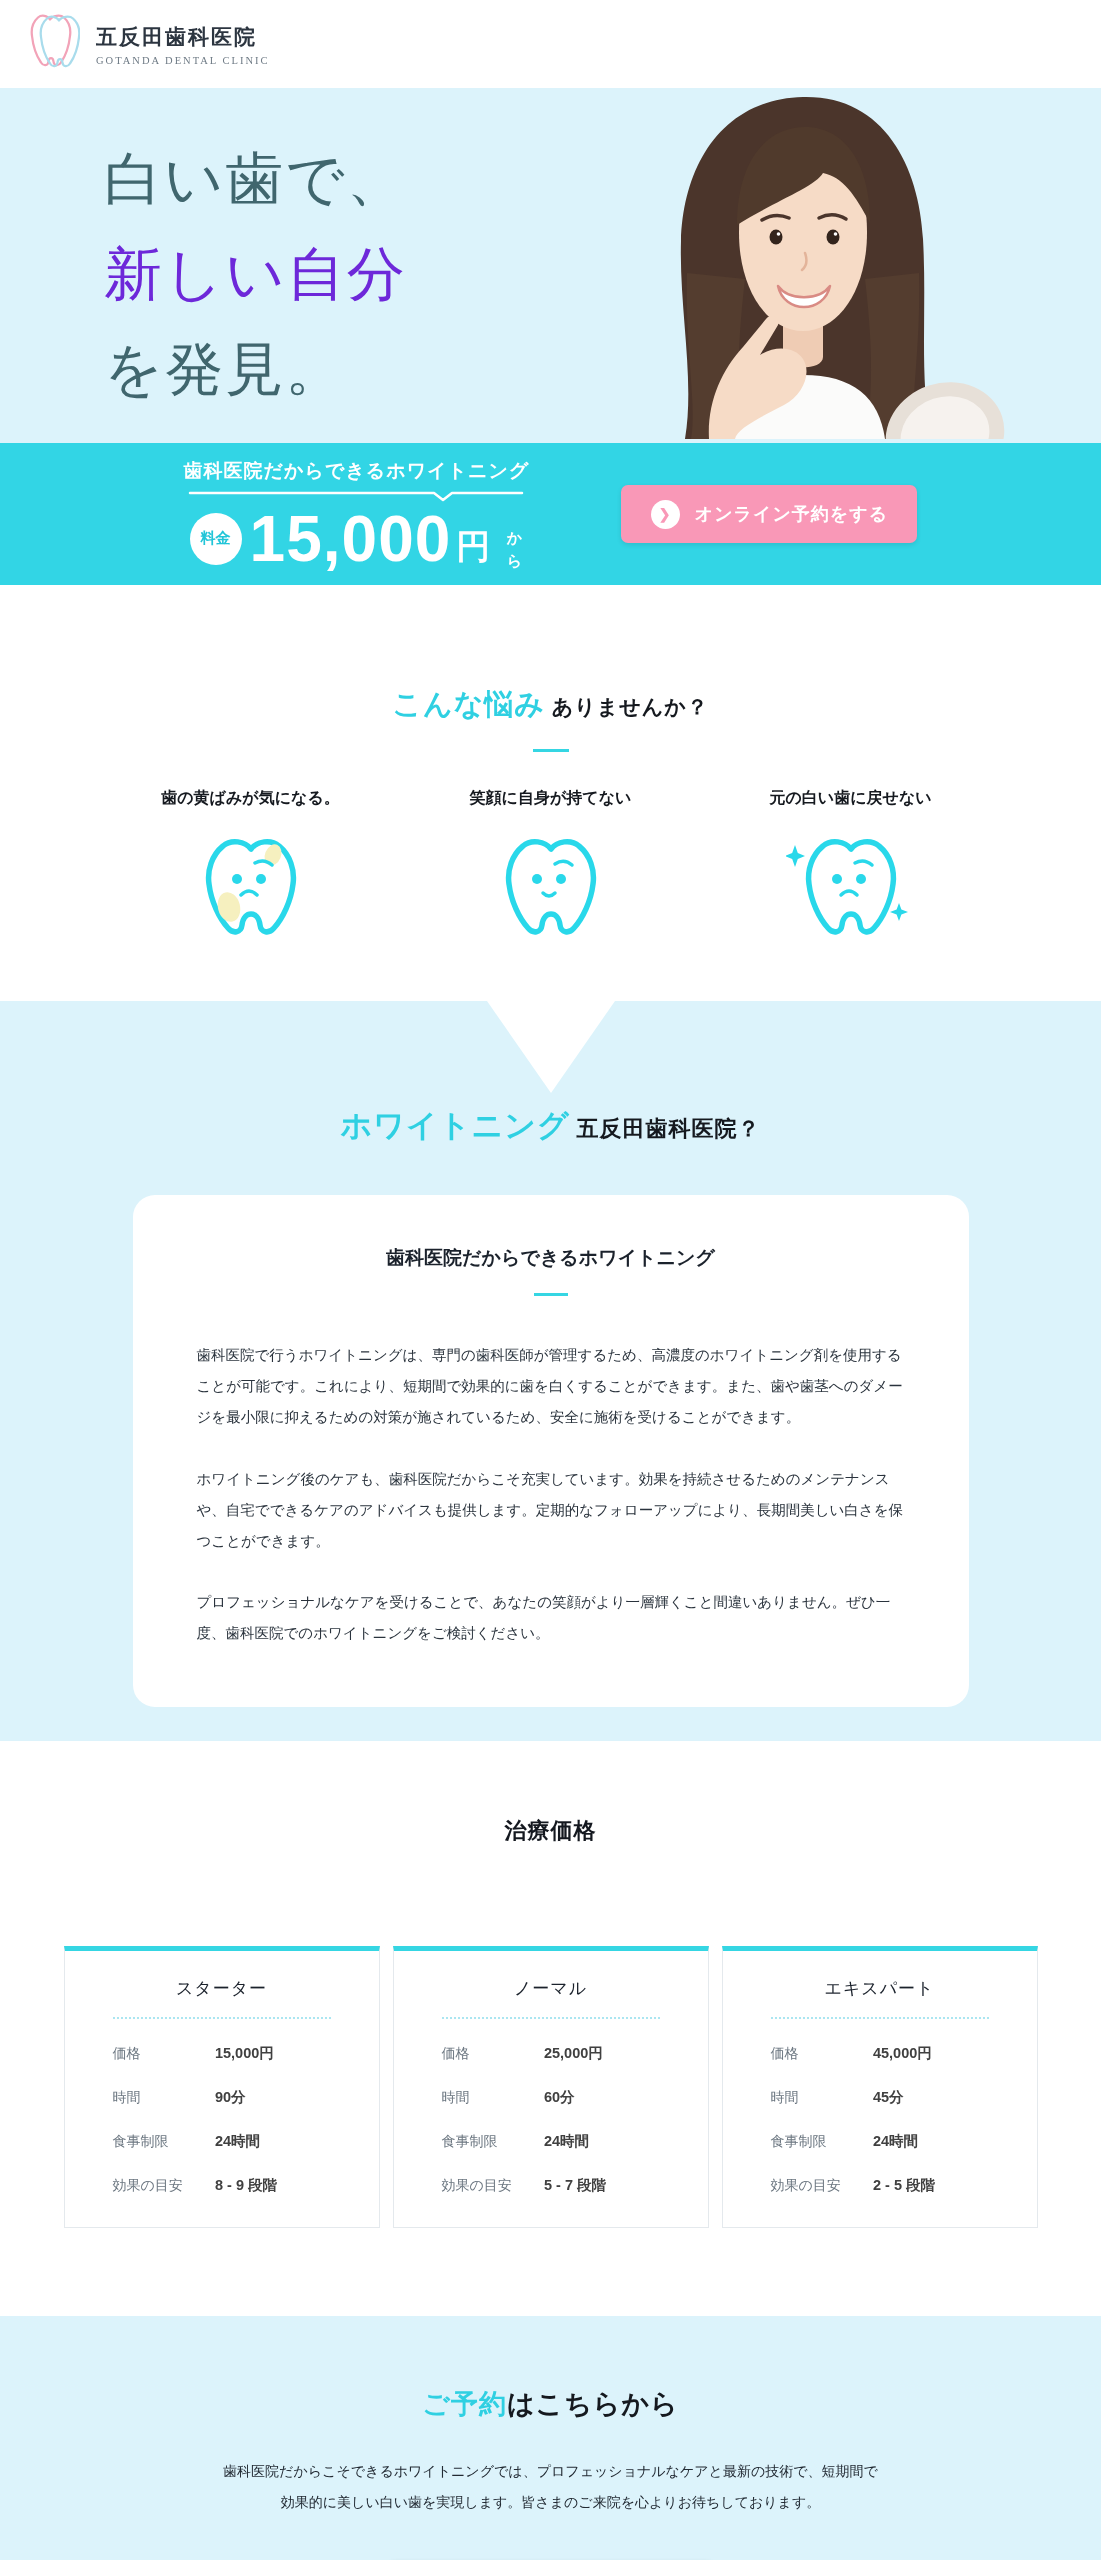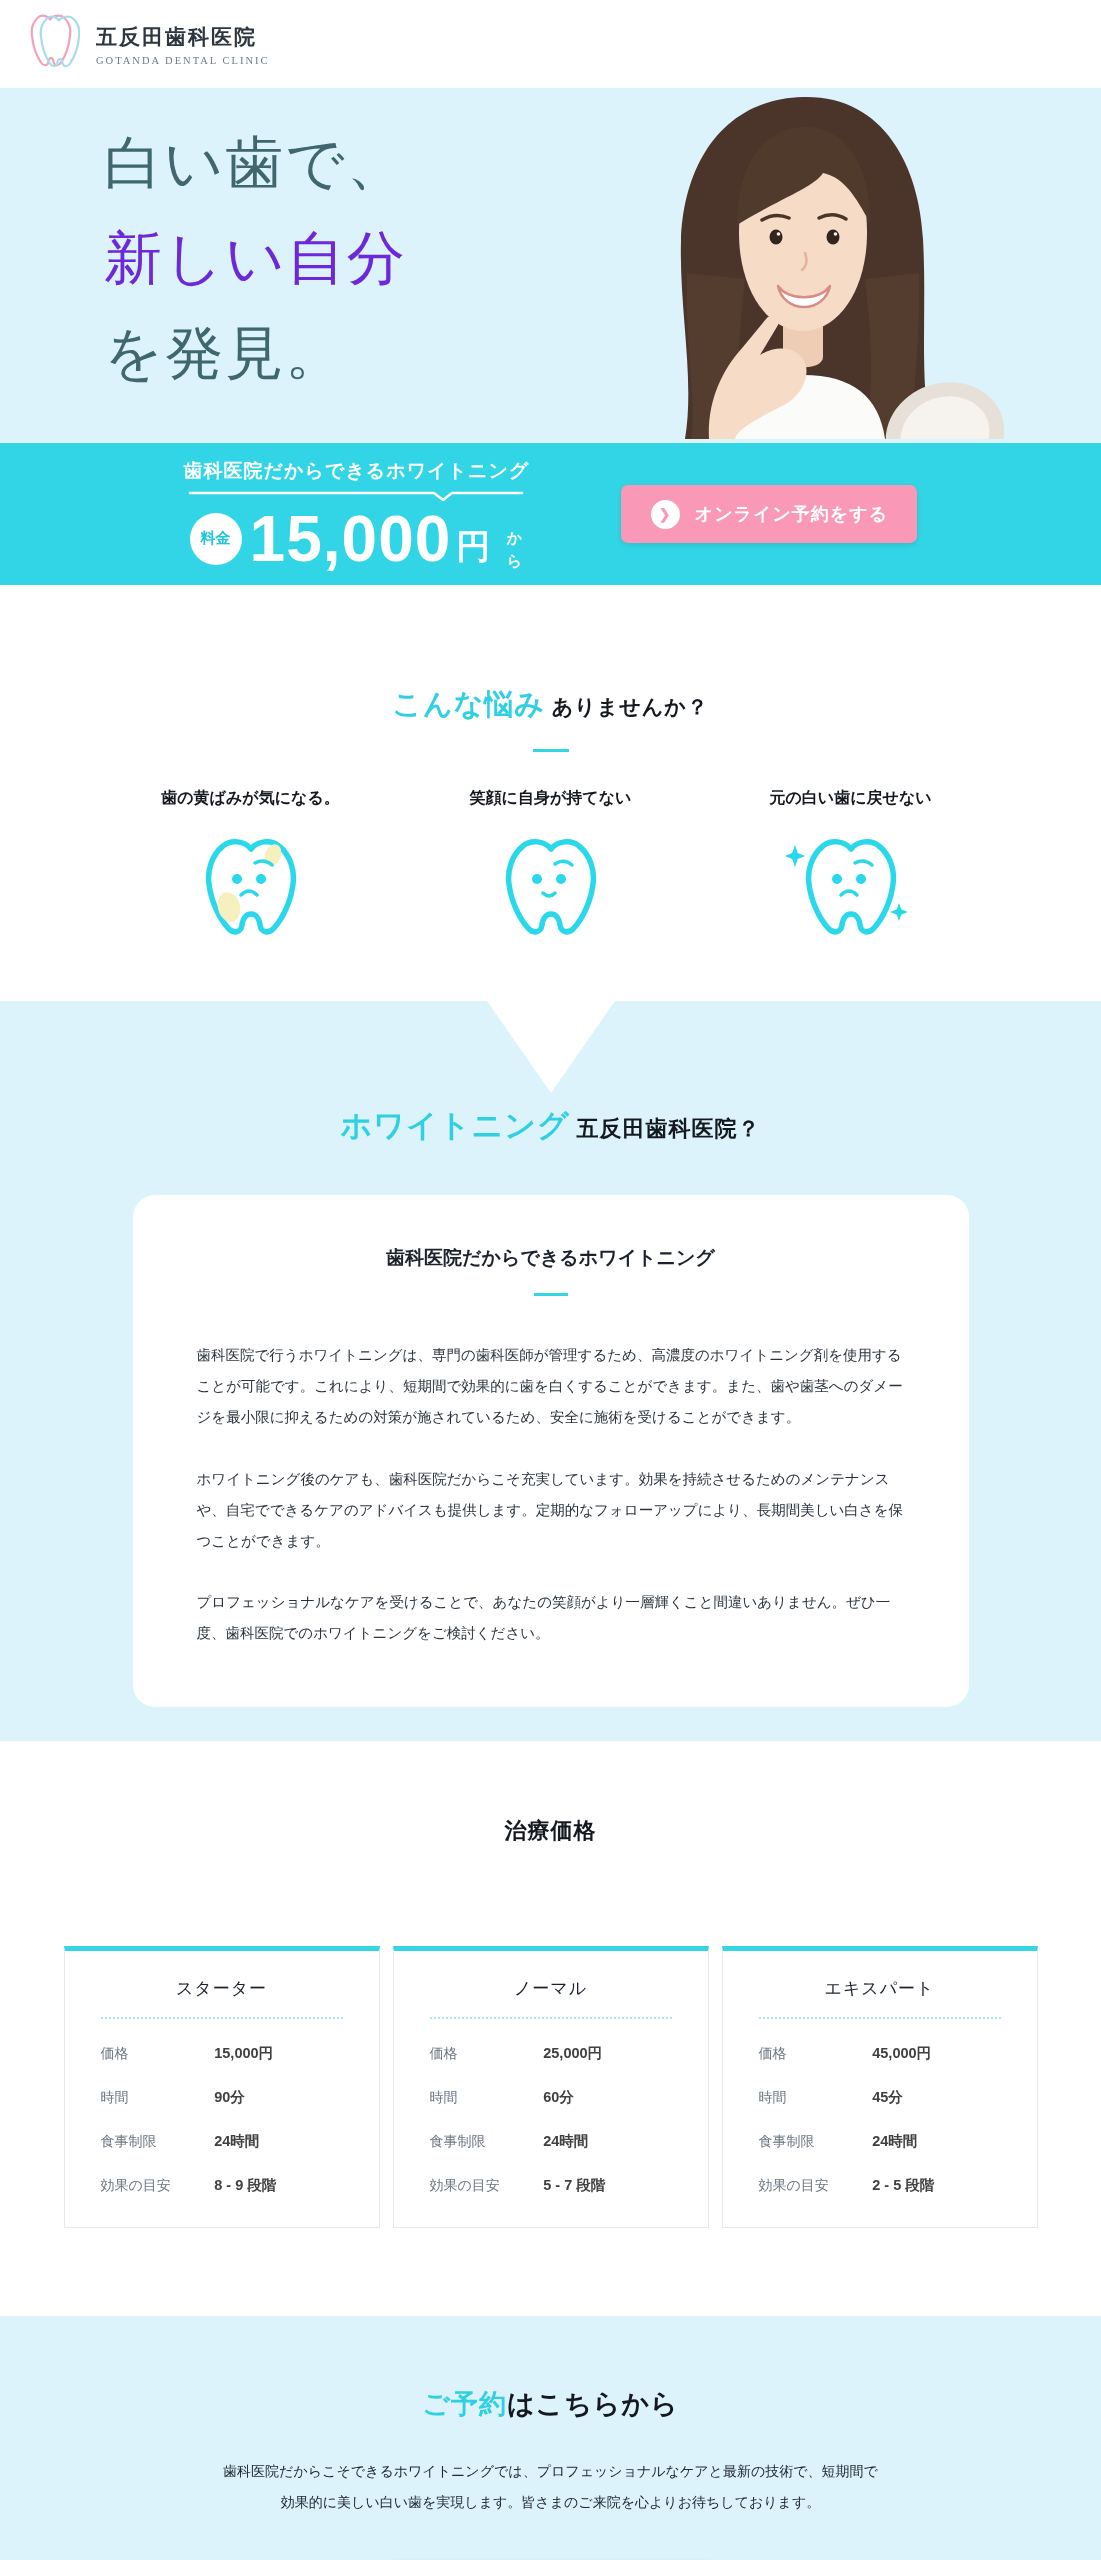--- a/index.html
+++ b/index.html
@@ -26,21 +26,21 @@
     font-size: 21px; font-weight: 700; color: #2c3540; letter-spacing: 2px;
   }
   .brand-sub {
     font-family: "Liberation Serif", "DejaVu Serif", serif;
     font-size: 10.5px; color: #6e7a85; letter-spacing: 2px; margin-top: 4px;
   }
 
   
   .hero { position: relative; height: 355px; background: #dcf3fb; overflow: hidden; }
   .hero-title {
-    position: absolute; left: 104px; top: 28px;
+    position: absolute; left: 104px; top: 44px;
     font-family: "Liberation Serif", "DejaVu Serif", serif;
     font-size: 58px; line-height: 95px; letter-spacing: 2px;
     color: #40666e; font-weight: 500; margin: 0;
   }
   .hero-title .accent { color: #6d28d9; }
   .hero-photo { position: absolute; right: 88px; bottom: 0; }
 
   
   .banner {
     height: 142px; background: #32d5e5;
@@ -110,21 +110,21 @@
   .card-para { font-size: 14.5px; line-height: 2.15; color: #2a333d; margin: 30px 0 0; }
   .card-para.first { margin-top: 44px; }
 
   
   .pricing { background: #ffffff; padding: 75px 0 88px; }
   .pricing-heading { text-align: center; font-size: 22px; font-weight: 700; color: #14181f; margin: 0; letter-spacing: 1px; }
   .plans { display: flex; justify-content: center; gap: 13px; margin-top: 100px; }
   .plan {
     width: 316px; background: #ffffff;
     border: 1px solid #e4e9ed; border-top: 5px solid #35d6e3;
-    padding: 26px 36px 32px;
+    padding: 26px 48px 32px;
   }
   .plan-name { text-align: center; font-size: 17px; color: #1b222c; font-weight: 400; margin: 0; letter-spacing: 1px; }
   .plan-divider { border-bottom: 2px dotted #abe6f1; margin-top: 17px; }
   .plan-row { display: flex; align-items: baseline; margin-top: 25px; font-size: 14px; }
   .plan-row .lbl { flex: 0 0 47%; color: #6b7680; text-align: left; }
   .plan-row .val { font-weight: 700; color: #404040; font-size: 14.5px; }
 
   
   .reserve { background: #dcf3fb; padding: 70px 0 50px; text-align: center; }
   .sec-heading.reserve-h .accent { font-size: 27px; }

